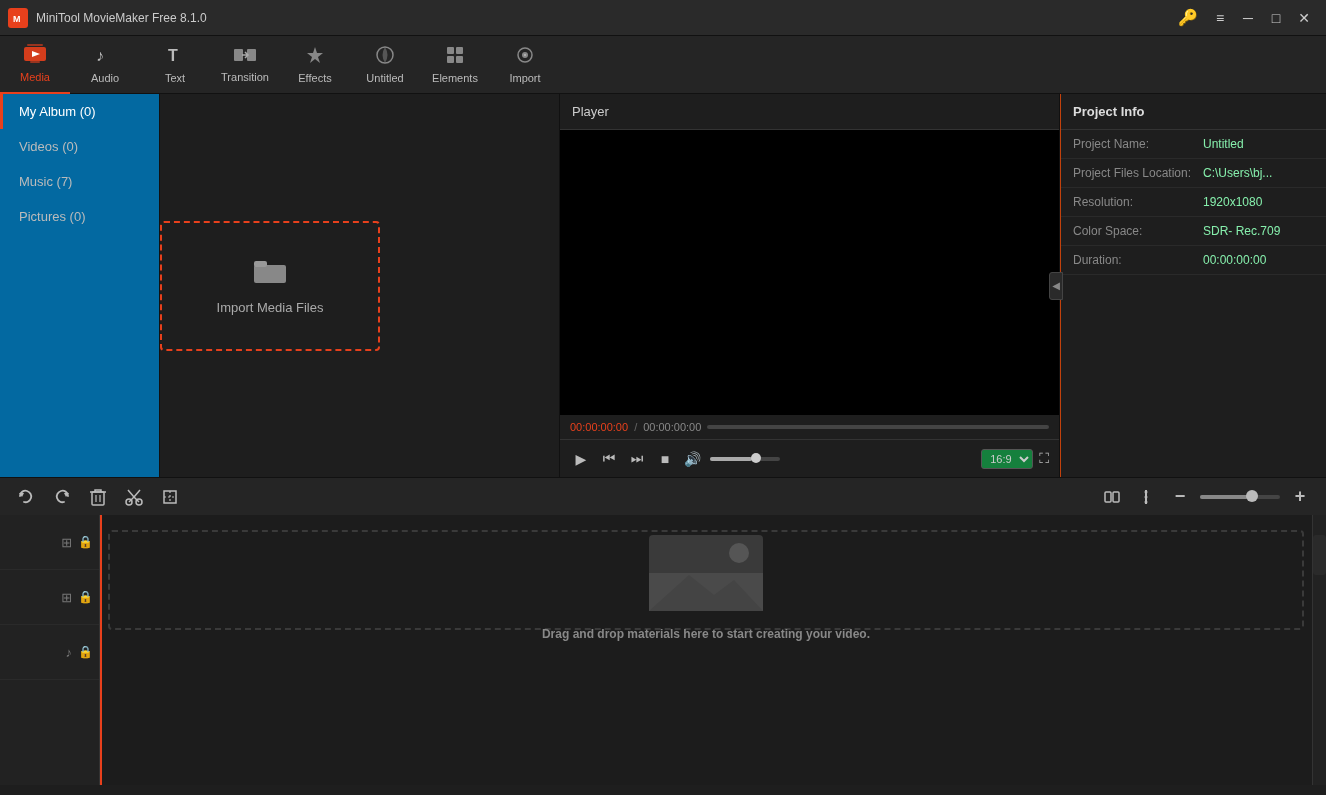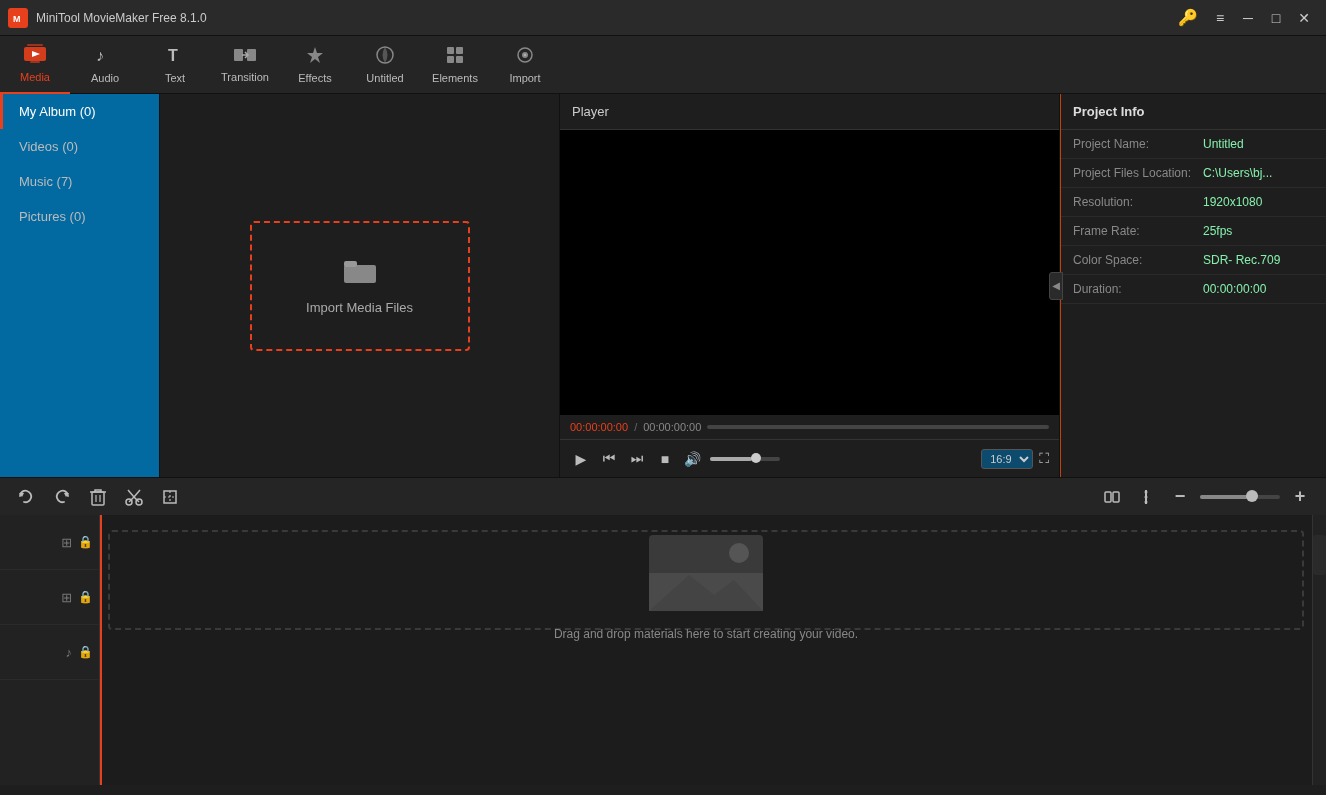--- a/index.html
+++ b/index.html
@@ -151,21 +151,21 @@
     }
     .media-tab .dot {
       width: 8px; height: 8px;
       border-radius: 50%;
       background: #888;
     }
     #media-content {
       flex: 1;
       display: flex;
       align-items: center;
-      justify-content: center;
+      justify-content: flex-start;
     }
     .import-box {
       width: 220px;
       height: 130px;
       border: 2px dashed #e8401c;
       border-radius: 4px;
       display: flex;
       flex-direction: column;
       align-items: center;
       justify-content: center;
@@ -247,21 +247,21 @@
     }
     .volume-thumb {
       position: absolute;
       top: -4px; left: 58%;
       width: 10px; height: 10px;
       border-radius: 50%;
       background: #ccc;
     }
     .aspect-select {
       margin-left: auto;
-      background: #0c4a6e;
+      background: #15803d;
       border: 1px solid #555;
       color: #ccc;
       font-size: 11px;
       padding: 2px 4px;
       border-radius: 3px;
       cursor: pointer;
     }
     .fullscreen-btn {
       background: transparent;
       border: none;
@@ -572,24 +572,20 @@
       <span class="info-label">Project Name:</span>
       <span class="info-value">Untitled</span>
     </div>
     <div class="info-row">
       <span class="info-label">Project Files Location:</span>
       <span class="info-value">C:\Users\bj...</span>
     </div>
     <div class="info-row">
       <span class="info-label">Resolution:</span>
       <span class="info-value">1920x1080</span>
-    </div>
-    <div class="info-row">
-      <span class="info-label">Frame Rate:</span>
-      <span class="info-value">25fps</span>
     </div>
     <div class="info-row">
       <span class="info-label">Color Space:</span>
       <span class="info-value">SDR- Rec.709</span>
     </div>
     <div class="info-row">
       <span class="info-label">Duration:</span>
       <span class="info-value">00:00:00:00</span>
     </div>
   </div>
@@ -672,21 +668,21 @@
     <div style="height:55px; border-bottom:1px solid #2a2a2a; display:flex; align-items:center; justify-content:flex-end; padding-right:6px; gap:6px;">
       <span style="font-size:13px;color:#777;">♪</span>
       <span style="font-size:12px;color:#777;cursor:pointer;">🔒</span>
     </div>
     <div style="flex:1;"></div>
   </div>
 
   <div id="timeline-content">
     <div class="playhead"></div>
 
-    <div style="flex:1; position:relative; display:flex; flex-direction:column; align-items:center; justify-content:flex-start; padding-top: 20px;">
+    <div style="flex:1; position:relative; display:flex; flex-direction:column; align-items:center; justify-content:flex-start; padding-top: 20px; font-weight: bold;">
 
       <div style="position:relative; z-index:2; margin-bottom:8px;">
         <svg width="114" height="76" viewBox="0 0 114 76">
           <rect width="114" height="76" rx="4" fill="#3a3a3a"></rect>
           <rect x="0" y="38" width="114" height="38" fill="#4a4a4a" rx="0"></rect>
           <circle cx="90" cy="18" r="10" fill="#555"></circle>
           <polygon points="0,76 40,40 65,60 85,45 114,76" fill="#444"></polygon>
         </svg>
       </div>
 

